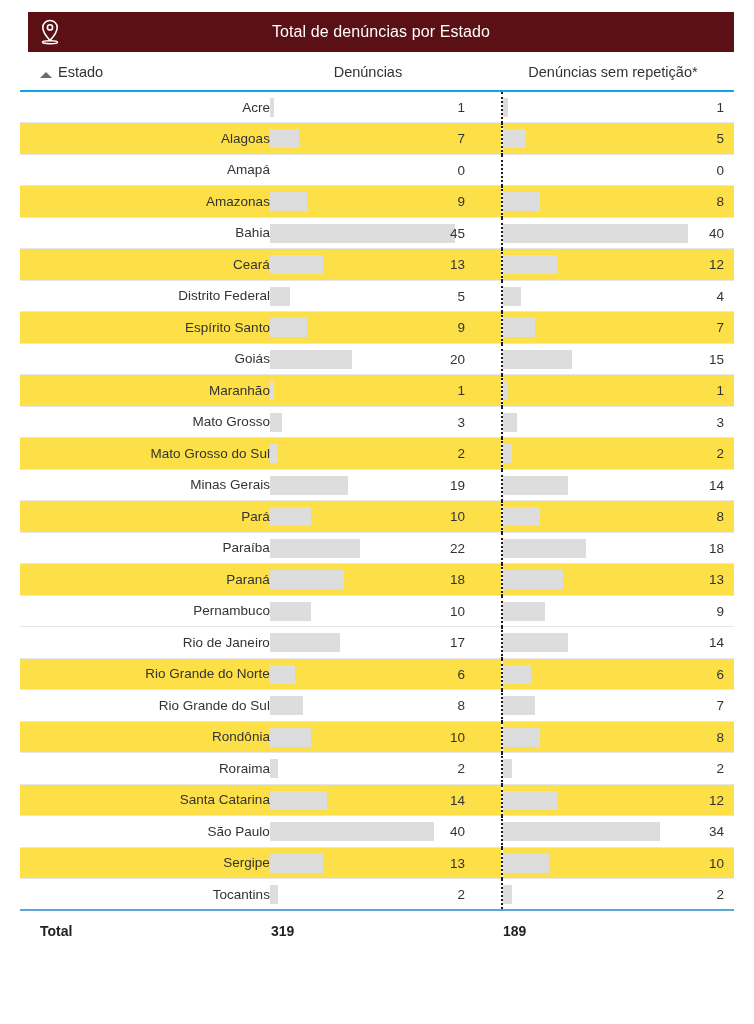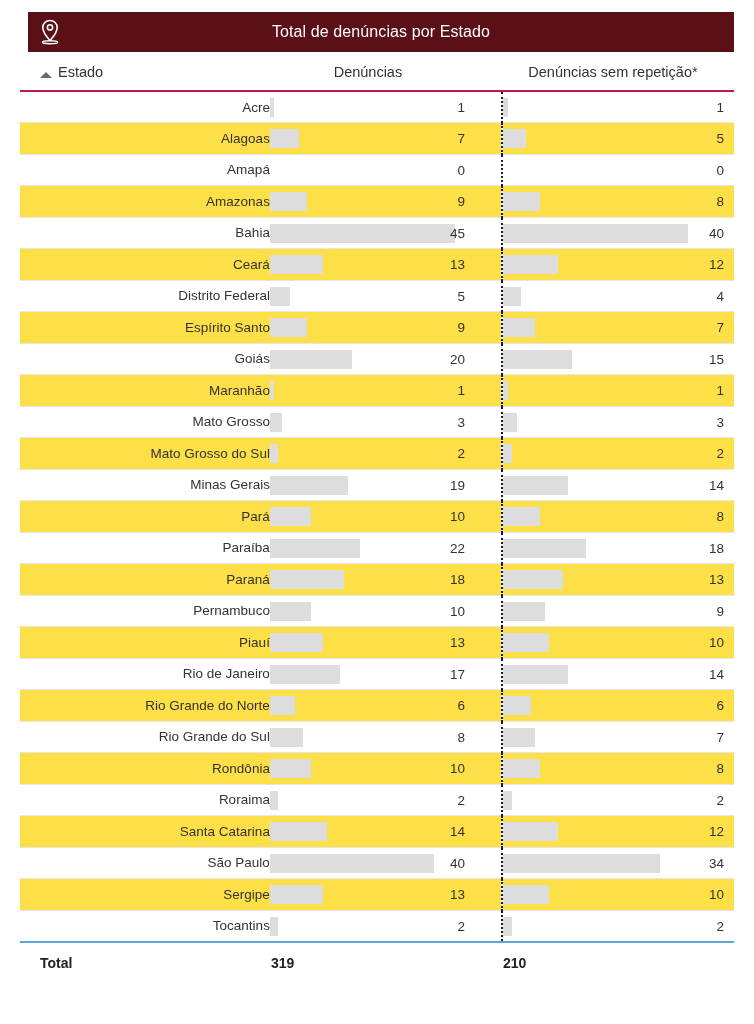--- a/index.html
+++ b/index.html
@@ -54,21 +54,21 @@
   }
   table.denuncias col.c-estado { width: 35%; }
   table.denuncias col.c-den    { width: 32.5%; }
   table.denuncias col.c-sem    { width: 32.5%; }
 
   thead th {
     font-weight: normal;
     color: #333333;
     font-size: 14.5px;
     padding: 12px 0 10px 0;
-    border-bottom: 2px solid #be185d;
+    border-bottom: 2px solid #0ea5e9;
     vertical-align: bottom;
     position: relative;
   }
   thead th.h-estado { text-align: left; padding-left: 38px; }
   thead th.h-estado .sort-caret {
     position: absolute;
     left: 20px;
     bottom: 12px;
     width: 0; height: 0;
     border-left: 6px solid transparent;
@@ -354,31 +354,20 @@
             <td class="estado">Pernambuco</td>
             <td class="den barcell">
               <span class="bar" style="width:17.78%"></span>
               <span class="val valpad">10</span>
             </td>
             <td class="sem barcell">
               <span class="bar" style="width:18.00%"></span>
               <span class="val">9</span>
             </td>
           </tr>
-          <tr class="alt">
-            <td class="estado">Piauí</td>
-            <td class="den barcell">
-              <span class="bar" style="width:23.11%"></span>
-              <span class="val valpad">13</span>
-            </td>
-            <td class="sem barcell">
-              <span class="bar" style="width:20.00%"></span>
-              <span class="val">10</span>
-            </td>
-          </tr>
           <tr>
             <td class="estado">Rio de Janeiro</td>
             <td class="den barcell">
               <span class="bar" style="width:30.22%"></span>
               <span class="val valpad">17</span>
             </td>
             <td class="sem barcell">
               <span class="bar" style="width:28.00%"></span>
               <span class="val">14</span>
             </td>
@@ -469,19 +458,19 @@
             <td class="sem barcell">
               <span class="bar" style="width:4.00%"></span>
               <span class="val">2</span>
             </td>
           </tr>
         </tbody>
       <tfoot>
         <tr class="total-row">
           <td class="estado">Total</td>
           <td class="tv den-total">319</td>
-          <td class="tv sem-total">210</td>
+          <td class="tv sem-total">189</td>
         </tr>
       </tfoot>
     </table>
   </div>
 
 </div>
 
 </body></html>

